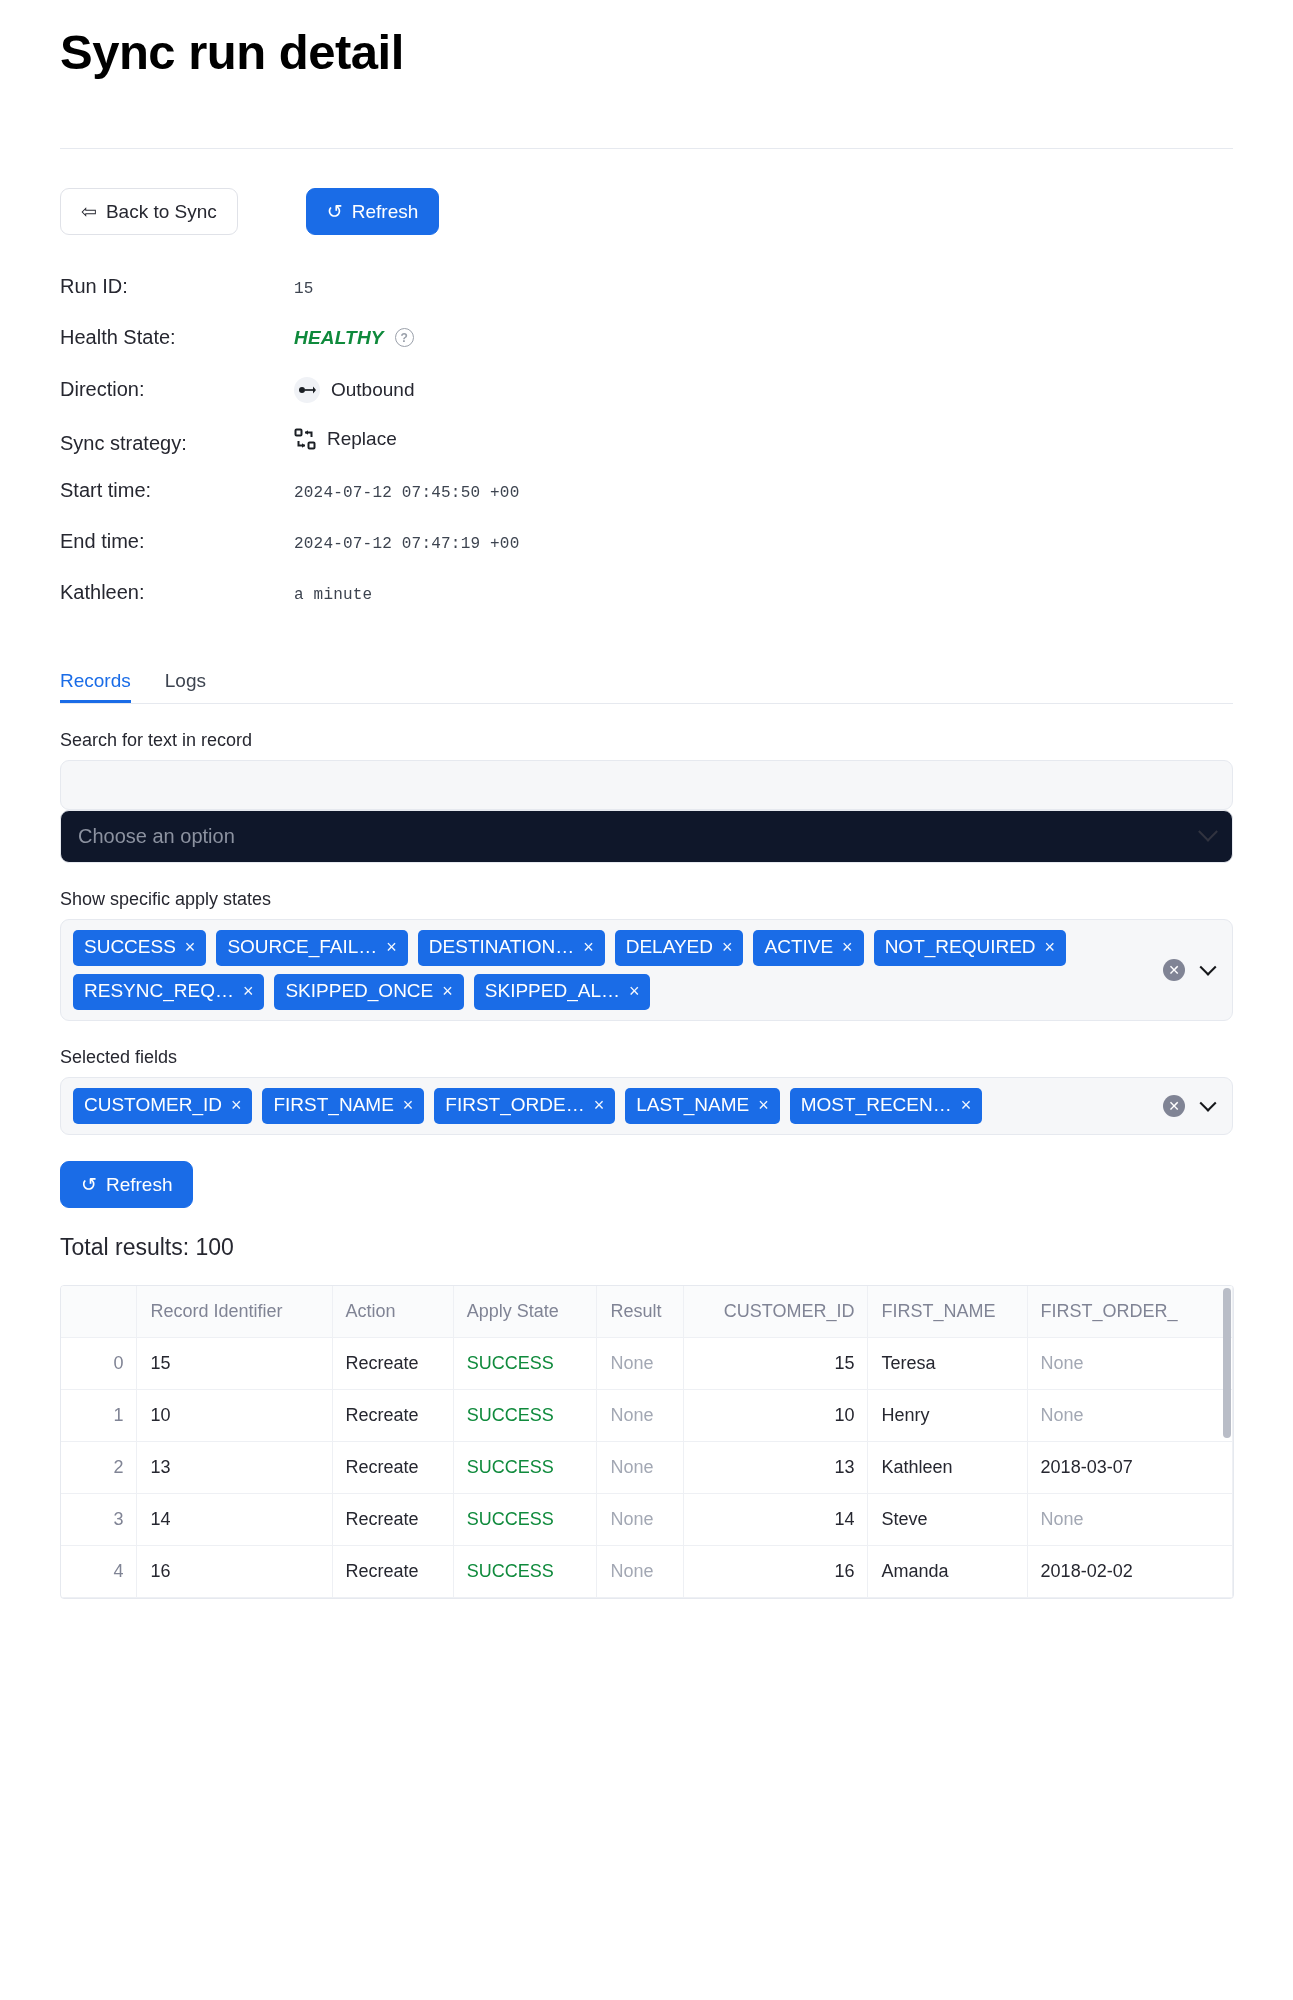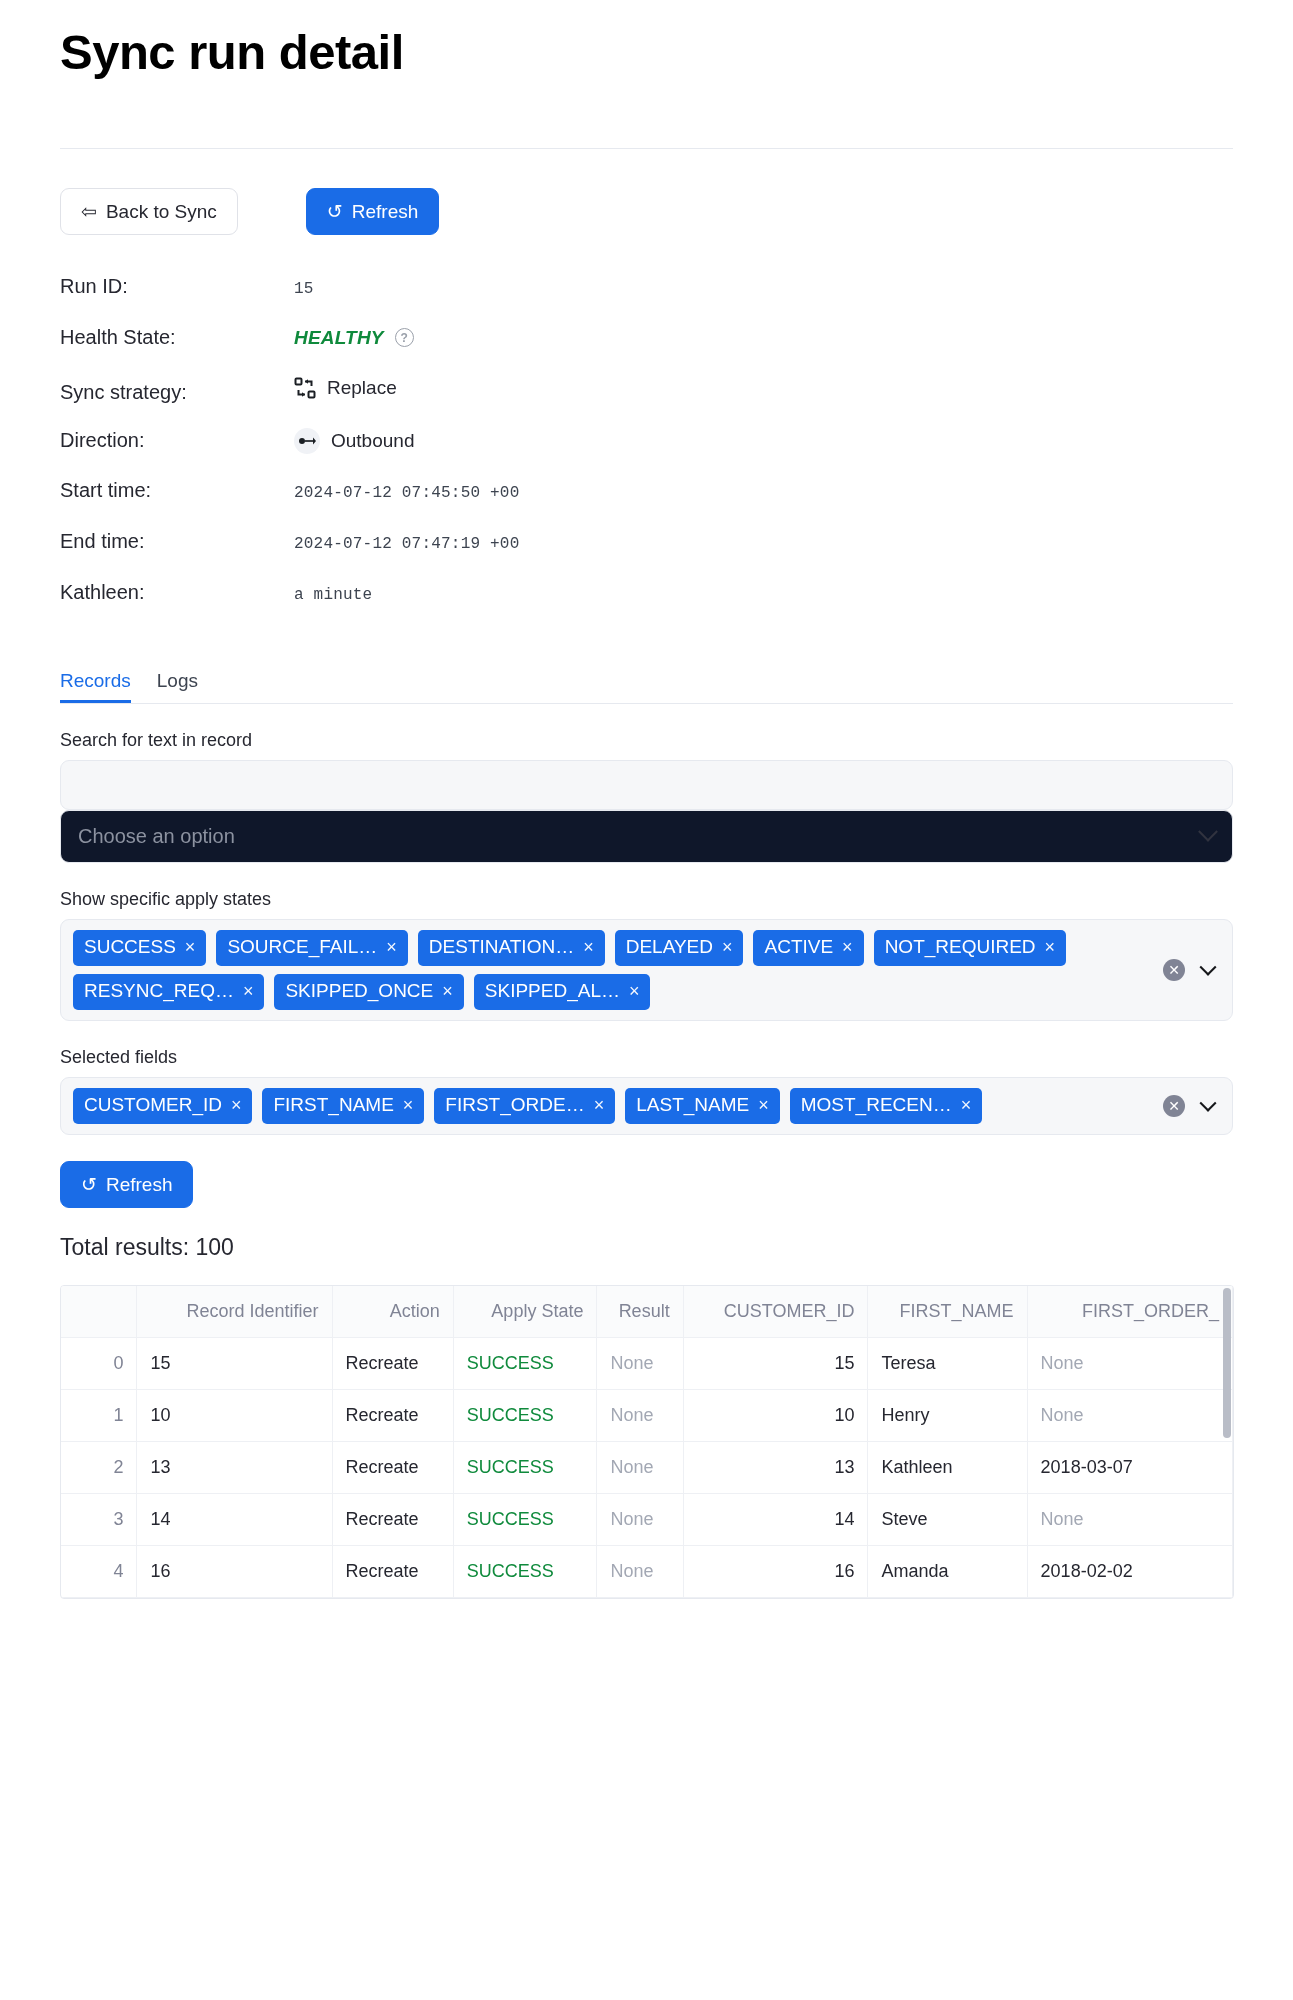--- a/index.html
+++ b/index.html
@@ -98,21 +98,21 @@
   .dir-icon {
     width: 26px; height: 26px; border-radius: 50%;
     background: #f0f2f6; display: inline-flex;
     align-items: center; justify-content: center;
   }
   .strategy-icon { display: inline-flex; align-items: center; }
 
   
   .tabs {
     display: flex;
-    gap: 26px;
+    gap: 34px;
     margin-top: 38px;
     border-bottom: 1px solid #e6e9ef;
     position: relative;
   }
   .tab {
     font-size: 19px;
     padding-bottom: 11px;
     color: #3d4450;
     cursor: pointer;
   }
@@ -243,21 +243,20 @@
     text-align: left;
     font-weight: 400;
     overflow: hidden;
     white-space: nowrap;
     text-overflow: clip;
   }
   table.records thead th {
     background: #fafbfc;
     color: #808495;
     font-size: 18px;
-    text-align: right;
   }
   .col-idx { width: 74px; text-align: right !important; color: #808495; }
   .col-rid { width: 190px; }
   .col-act { width: 118px; }
   .col-apply { width: 140px; }
   .col-res { width: 84px; }
   .col-cust { width: 180px; text-align: right !important; }
   .col-fname { width: 155px; }
   .col-forder { width: 200px; }
   td.num { text-align: right; }
@@ -300,47 +299,47 @@
 
     <div class="meta-row">
       <div class="meta-label">Health State:</div>
       <div class="meta-value">
         <span class="healthy">HEALTHY</span>
         <span class="help-icon">?</span>
       </div>
     </div>
 
     <div class="meta-row">
+      <div class="meta-label">Direction:</div>
+      <div class="meta-value">
+        <span class="dir-icon">
+          <svg width="18" height="12" viewBox="0 0 18 12" aria-hidden="true">
+            <circle cx="4" cy="6" r="3" fill="#1b1f24"></circle>
+            <line x1="7" y1="6" x2="15" y2="6" stroke="#1b1f24" stroke-width="1.7"></line>
+            <polygon points="15,2.6 18,6 15,9.4" fill="#1b1f24"></polygon>
+          </svg>
+        </span>
+        <span>Outbound</span>
+      </div>
+    </div>
+
+    <div class="meta-row">
       <div class="meta-label">Sync strategy:</div>
       <div class="meta-value">
         <span class="strategy-icon">
           <svg width="22" height="22" viewBox="0 0 22 22" aria-hidden="true">
             <rect x="1.5" y="1.5" width="6" height="6" rx="1" fill="none" stroke="#1b1f24" stroke-width="2"></rect>
             <rect x="14.5" y="14.5" width="6" height="6" rx="1" fill="none" stroke="#1b1f24" stroke-width="2"></rect>
             <path d="M11 4.5 H17.5 V9" fill="none" stroke="#1b1f24" stroke-width="2"></path>
             <polygon points="11,4.5 14,2.2 14,6.8" fill="#1b1f24"></polygon>
             <path d="M11,17.5 H4.5 V13" fill="none" stroke="#1b1f24" stroke-width="2"></path>
             <polygon points="11,17.5 8,15.2 8,19.8" fill="#1b1f24"></polygon>
           </svg>
         </span>
         <span>Replace</span>
-      </div>
-    </div>
-
-    <div class="meta-row">
-      <div class="meta-label">Direction:</div>
-      <div class="meta-value">
-        <span class="dir-icon">
-          <svg width="18" height="12" viewBox="0 0 18 12" aria-hidden="true">
-            <circle cx="4" cy="6" r="3" fill="#1b1f24"></circle>
-            <line x1="7" y1="6" x2="15" y2="6" stroke="#1b1f24" stroke-width="1.7"></line>
-            <polygon points="15,2.6 18,6 15,9.4" fill="#1b1f24"></polygon>
-          </svg>
-        </span>
-        <span>Outbound</span>
       </div>
     </div>
 
     <div class="meta-row">
       <div class="meta-label">Start time:</div>
       <div class="meta-value mono">2024-07-12 07:45:50 +00:0</div>
     </div>
 
     <div class="meta-row">
       <div class="meta-label">End time:</div>

